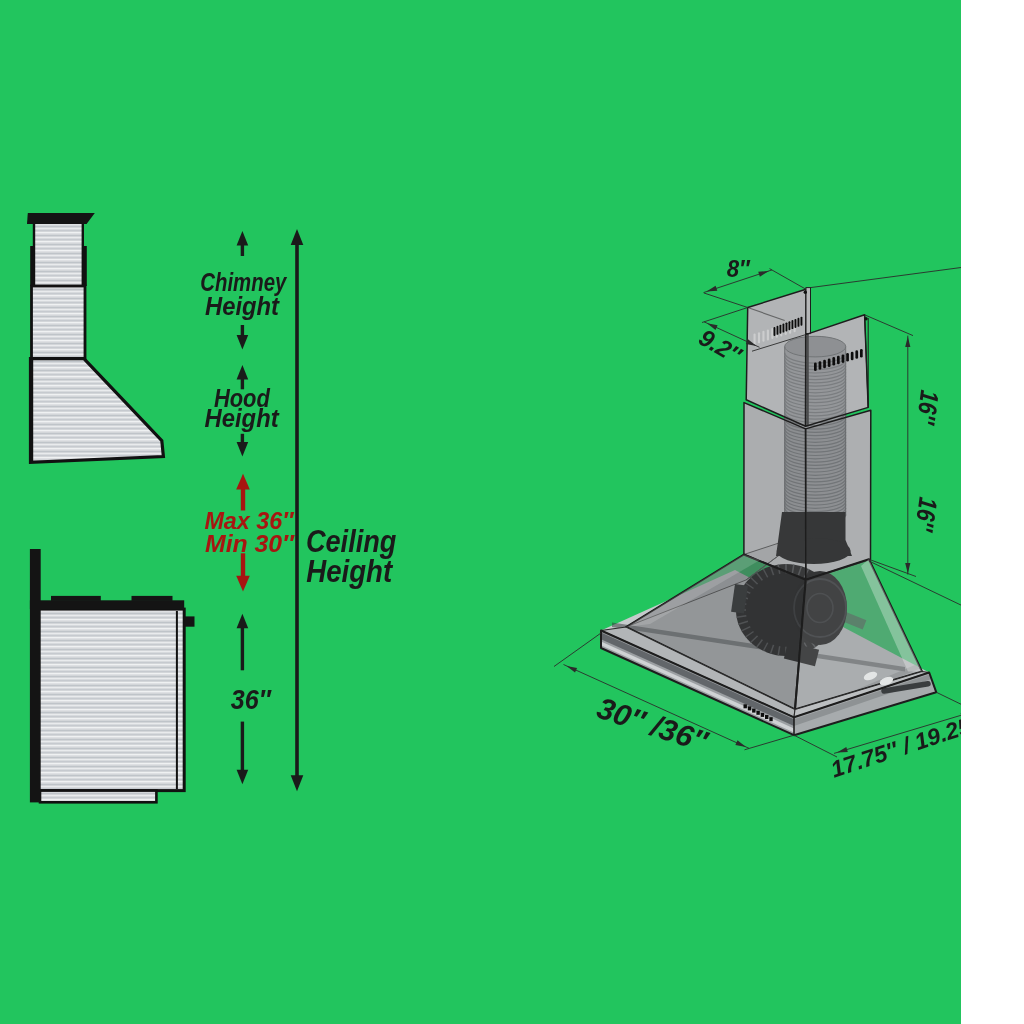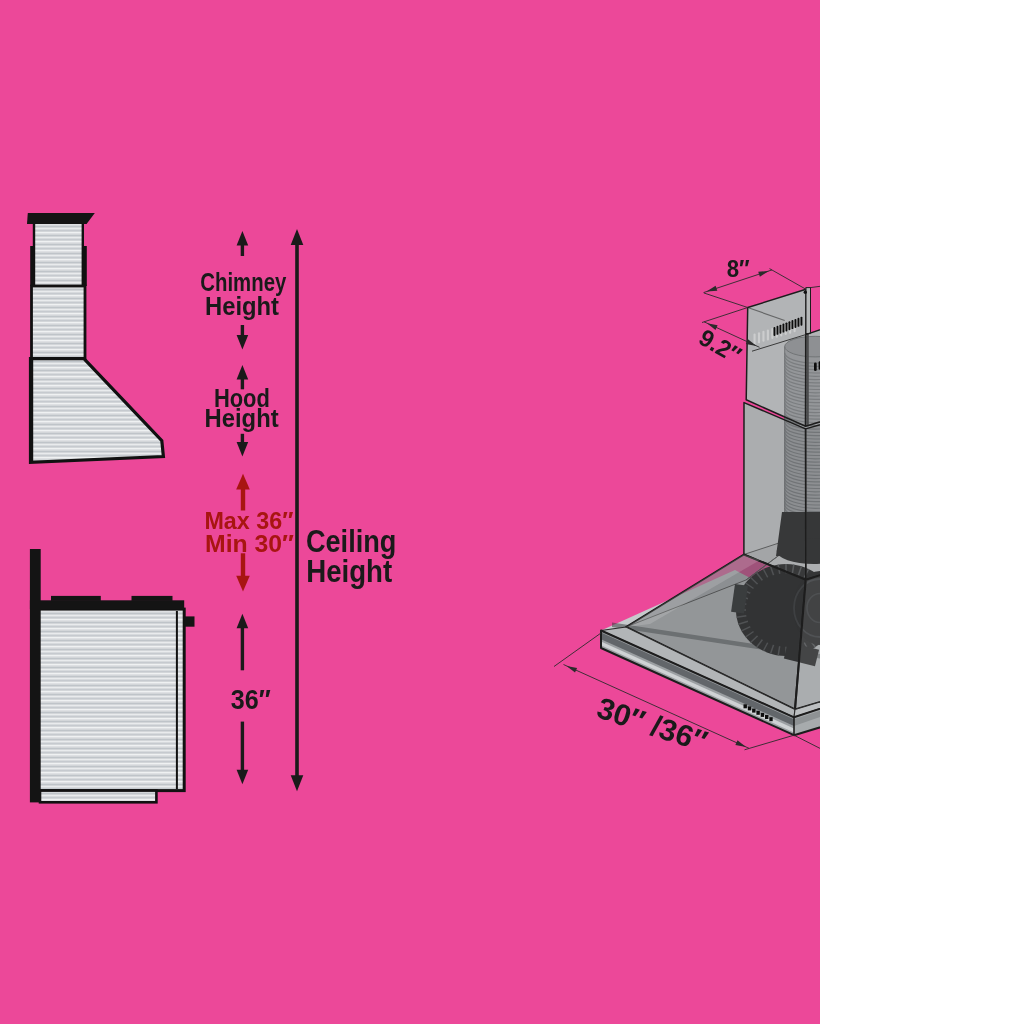--- a/index.html
+++ b/index.html
@@ -1,16 +1,16 @@
 <!DOCTYPE html>
 <html><head>
 <meta charset="utf-8">
 <style>
   html,body{margin:0;padding:0;background:#ffffff;}
-  #page{width:820px;height:1024px;position:relative;overflow:hidden;background:#ec4899;}
+  #page{width:961px;height:1024px;position:relative;overflow:hidden;background:#22c55e;font-style:italic;}
   text{font-family:"Liberation Sans",sans-serif;}
 </style>
 </head>
 <body>
 <div id="page">
 <svg width="1024" height="1024" viewBox="0 0 1024 1024">
 <defs>
   <pattern id="metal" width="10" height="9" patternUnits="userSpaceOnUse">
     <rect width="10" height="9" fill="#d3d6d9"></rect>
     <rect y="1" width="10" height="1" fill="#bfc4c9"></rect>

